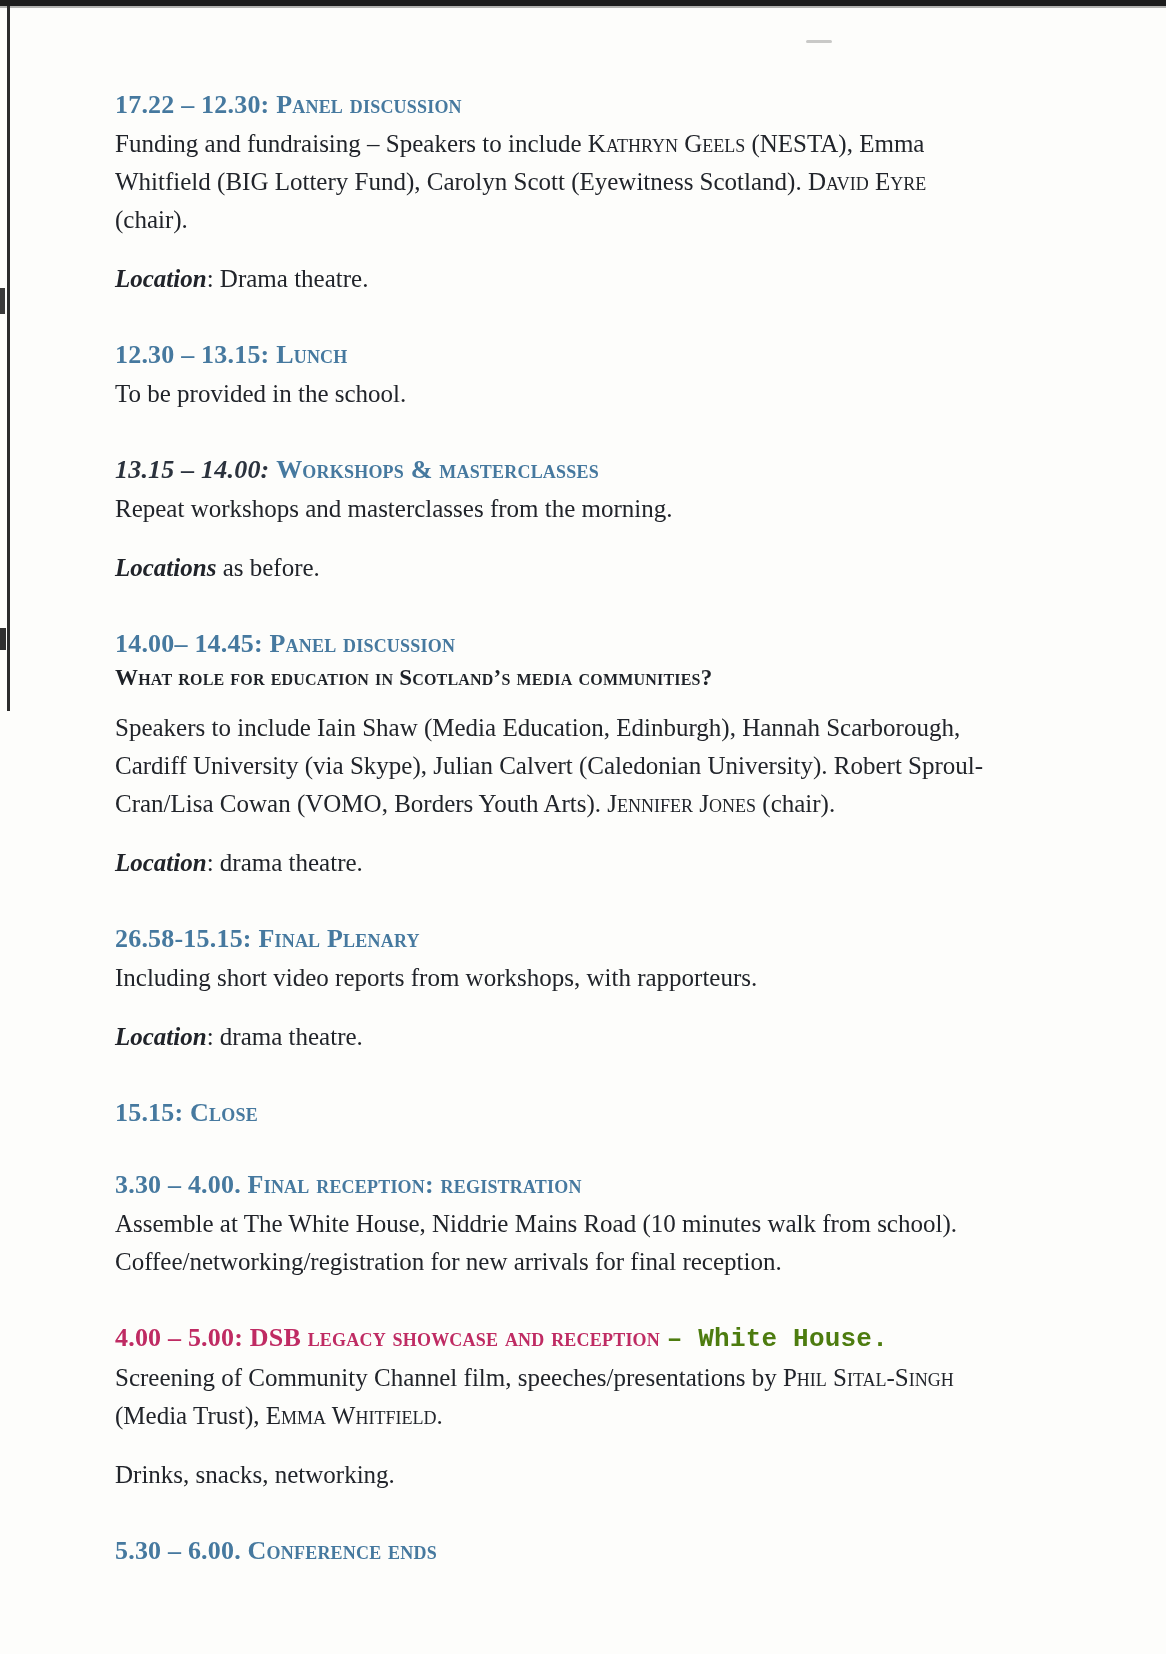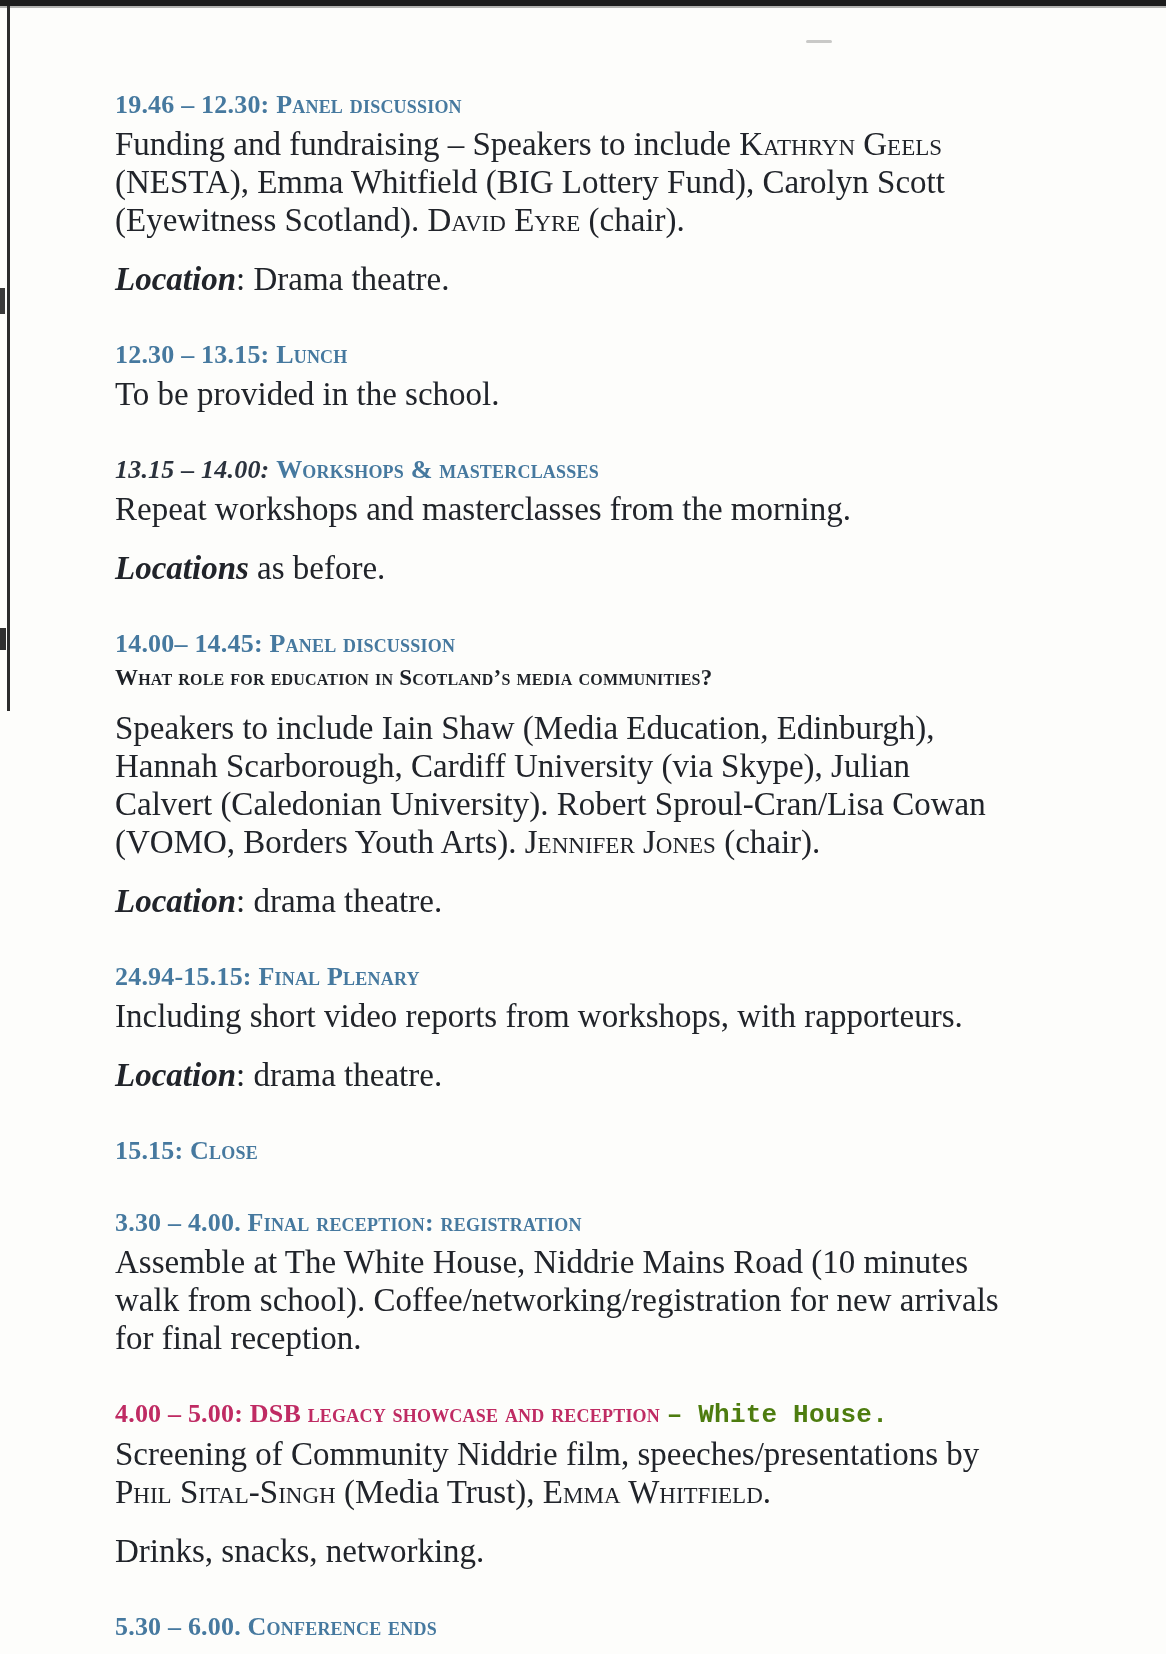--- a/index.html
+++ b/index.html
@@ -41,42 +41,42 @@
   .subheading{
     margin:6px 0 0 0;
     font-size:23px;
     font-weight:bold;
     color:#1e2228;
     letter-spacing:.2px;
   }
 
   .body{
     margin:4px 0 0 0;
-    font-size:33px;
+    font-size:25px;
     line-height:38px;
     color:#21242a;
   }
   .body.spaced{margin-top:18px;}
   .loc{margin-top:21px;}
   .bi{font-weight:bold;font-style:italic;}
 </style>
 </head>
 <body>
 
 <div class="page">
   <div class="artifact-top"></div>
   <div class="artifact-left"></div>
   <div class="artifact-left2"></div>
   <div class="artifact-left3"></div>
   <div class="artifact-dash"></div>
 
   <main class="content">
 
     <section class="sec first">
-      <h2 class="heading"><span class="time blue">19.46 – 12.30:</span> <span class="sc blue">Panel discussion</span></h2>
+      <h2 class="heading"><span class="time blue">17.22 – 12.30:</span> <span class="sc blue">Panel discussion</span></h2>
       <p class="body"><span>Funding and fundraising – Speakers to include </span><span class="sc">Kathryn Geels</span><span> (NESTA), Emma Whitfield (BIG Lottery Fund), Carolyn Scott (Eyewitness Scotland). </span><span class="sc">David Eyre</span><span> (chair).</span></p>
       <p class="body loc"><span class="bi">Location</span><span>: Drama theatre.</span></p>
     </section>
 
     <section class="sec">
       <h2 class="heading"><span class="time blue">12.30 – 13.15:</span> <span class="sc blue">Lunch</span></h2>
       <p class="body"><span>To be provided in the school.</span></p>
     </section>
 
     <section class="sec">
@@ -86,37 +86,37 @@
     </section>
 
     <section class="sec">
       <h2 class="heading"><span class="time blue">14.00– 14.45:</span> <span class="sc blue">Panel discussion</span></h2>
       <h3 class="subheading sc">What role for education in Scotland’s media communities?</h3>
       <p class="body spaced"><span>Speakers to include Iain Shaw (Media Education, Edinburgh), Hannah Scarborough, Cardiff University (via Skype), Julian Calvert (Caledonian University). Robert Sproul-Cran/Lisa Cowan (VOMO, Borders Youth Arts). </span><span class="sc">Jennifer Jones</span><span> (chair).</span></p>
       <p class="body loc"><span class="bi">Location</span><span>: drama theatre.</span></p>
     </section>
 
     <section class="sec">
-      <h2 class="heading"><span class="time blue">24.94-15.15:</span> <span class="sc blue">Final Plenary</span></h2>
+      <h2 class="heading"><span class="time blue">26.58-15.15:</span> <span class="sc blue">Final Plenary</span></h2>
       <p class="body"><span>Including short video reports from workshops, with rapporteurs.</span></p>
       <p class="body loc"><span class="bi">Location</span><span>: drama theatre.</span></p>
     </section>
 
     <section class="sec">
       <h2 class="heading"><span class="time blue">15.15:</span> <span class="sc blue">Close</span></h2>
     </section>
 
     <section class="sec">
       <h2 class="heading"><span class="time blue">3.30 – 4.00.</span> <span class="sc blue">Final reception: registration</span></h2>
       <p class="body"><span>Assemble at The White House, Niddrie Mains Road (10 minutes walk from school). Coffee/networking/registration for new arrivals for final reception.</span></p>
     </section>
 
     <section class="sec">
       <h2 class="heading"><span class="time magenta">4.00 – 5.00: DSB</span> <span class="sc magenta">legacy showcase and reception</span> <span class="darksuffix">– White House.</span></h2>
-      <p class="body"><span>Screening of Community Niddrie film, speeches/presentations by </span><span class="sc">Phil Sital-Singh</span><span> (Media Trust), </span><span class="sc">Emma Whitfield</span><span>.</span></p>
+      <p class="body"><span>Screening of Community Channel film, speeches/presentations by </span><span class="sc">Phil Sital-Singh</span><span> (Media Trust), </span><span class="sc">Emma Whitfield</span><span>.</span></p>
       <p class="body loc"><span>Drinks, snacks, networking.</span></p>
     </section>
 
     <section class="sec">
       <h2 class="heading"><span class="time blue">5.30 – 6.00.</span> <span class="sc blue">Conference ends</span></h2>
     </section>
 
   </main>
 </div>
 

